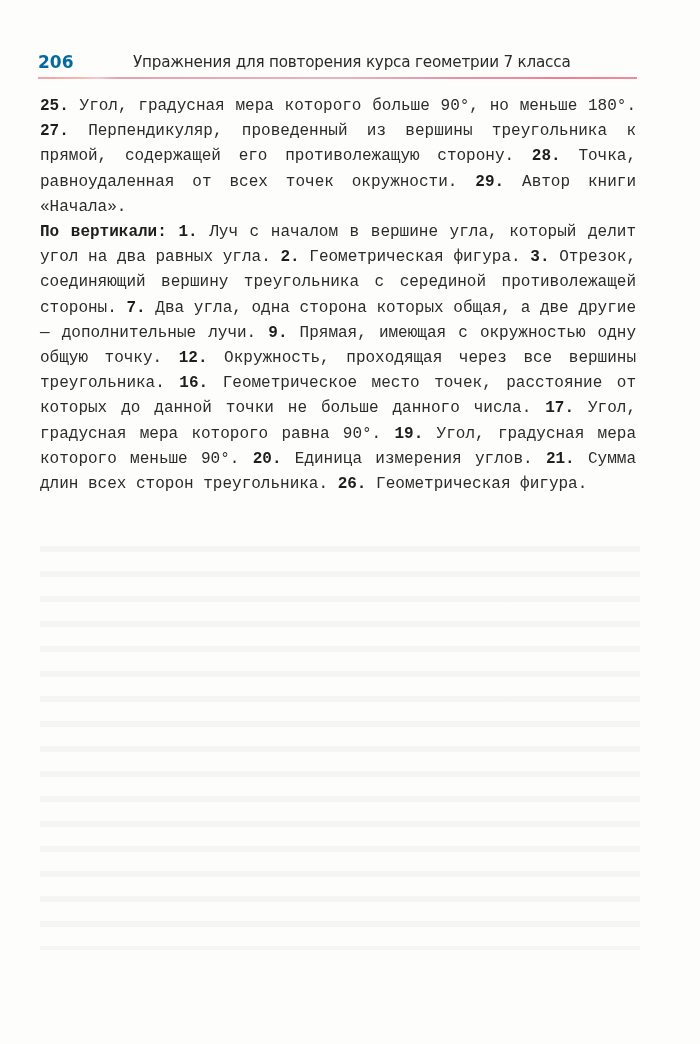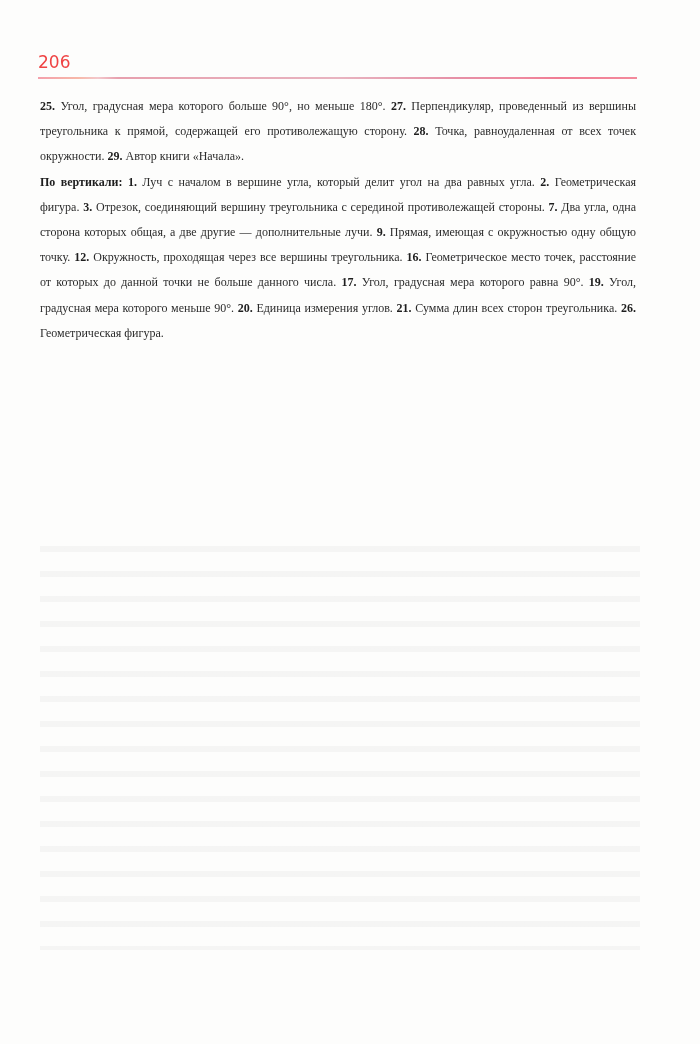--- a/index.html
+++ b/index.html
@@ -20,22 +20,23 @@
       top: 52px;
       width: 600px;
       height: 26px;
     }
     .page-number {
       position: absolute;
       left: 0;
       top: 0;
       font-family: "DejaVu Sans", sans-serif;
       font-size: 17px;
-      color: #ef4444;
+      color: #0369a1;
       letter-spacing: 0px;
+      font-weight: bold;
     }
     .running-title {
       position: absolute;
       left: 95px;
       top: 1px;
       font-family: "DejaVu Sans", sans-serif;
       font-size: 15.2px;
       color: #2a2a2a;
       white-space: nowrap;
       letter-spacing: -0.2px;
@@ -49,22 +50,22 @@
       background: linear-gradient(to right,
         #f4a0ac 0px, #f7b8a8 40px, #f3c8cc 60px,
         #e7a0ae 80px, #e8b4c0 300px, #e690a6 420px,
         #ee8aa0 480px, #f07d94 520px, #f38a9c 599px);
     }
     .content {
       position: absolute;
       left: 40px;
       top: 94px;
       width: 596px;
-      font-family: Liberation Serif, serif;
-      font-size: 12px;
+      font-family: Liberation Mono, monospace;
+      font-size: 16px;
       line-height: 25.2px;
       color: #2b2b2b;
       text-align: justify;
     }
     .content p {
       margin: 0;
     }
     .content p + p {
       margin-top: 0;
     }
@@ -84,20 +85,21 @@
           transparent 0px, transparent 16px,
           #777 16px, #777 22px, transparent 22px, transparent 25px);
       pointer-events: none;
     }
   </style>
 </head>
 <body>
 
 <div class="page-header">
   <span class="page-number">206</span>
+  <span class="running-title">Упражнения для повторения курса геометрии 7 класса</span>
 </div>
 <div class="header-rule"></div>
 
 <div class="content">
   <p>
     <span class="num">25.</span><span> Угол, градусная мера которого больше 90°, но меньше 180°. </span><span class="num">27.</span><span> Перпендикуляр, проведенный из вершины треугольника к прямой, содержащей его противолежащую сторону. </span><span class="num">28.</span><span> Точка, равноудаленная от всех точек окружности. </span><span class="num">29.</span><span> Автор книги «Начала».</span>
   </p>
   <p>
     <span class="lead">По вертикали:</span>
     <span class="num">1.</span><span> Луч с началом в вершине угла, который делит угол на два равных угла. </span><span class="num">2.</span><span> Геометрическая фигура. </span><span class="num">3.</span><span> Отрезок, соединяющий вершину треугольника с серединой противолежащей стороны. </span><span class="num">7.</span><span> Два угла, одна сторона которых общая, а две другие — дополнительные лучи. </span><span class="num">9.</span><span> Прямая, имеющая с окружностью одну общую точку. </span><span class="num">12.</span><span> Окружность, проходящая через все вершины треугольника. </span><span class="num">16.</span><span> Геометрическое место точек, расстояние от которых до данной точки не больше данного числа. </span><span class="num">17.</span><span> Угол, градусная мера которого равна 90°. </span><span class="num">19.</span><span> Угол, градусная мера которого меньше 90°. </span><span class="num">20.</span><span> Единица измерения углов. </span><span class="num">21.</span><span> Сумма длин всех сторон треугольника. </span><span class="num">26.</span><span> Геометрическая фигура.</span>

